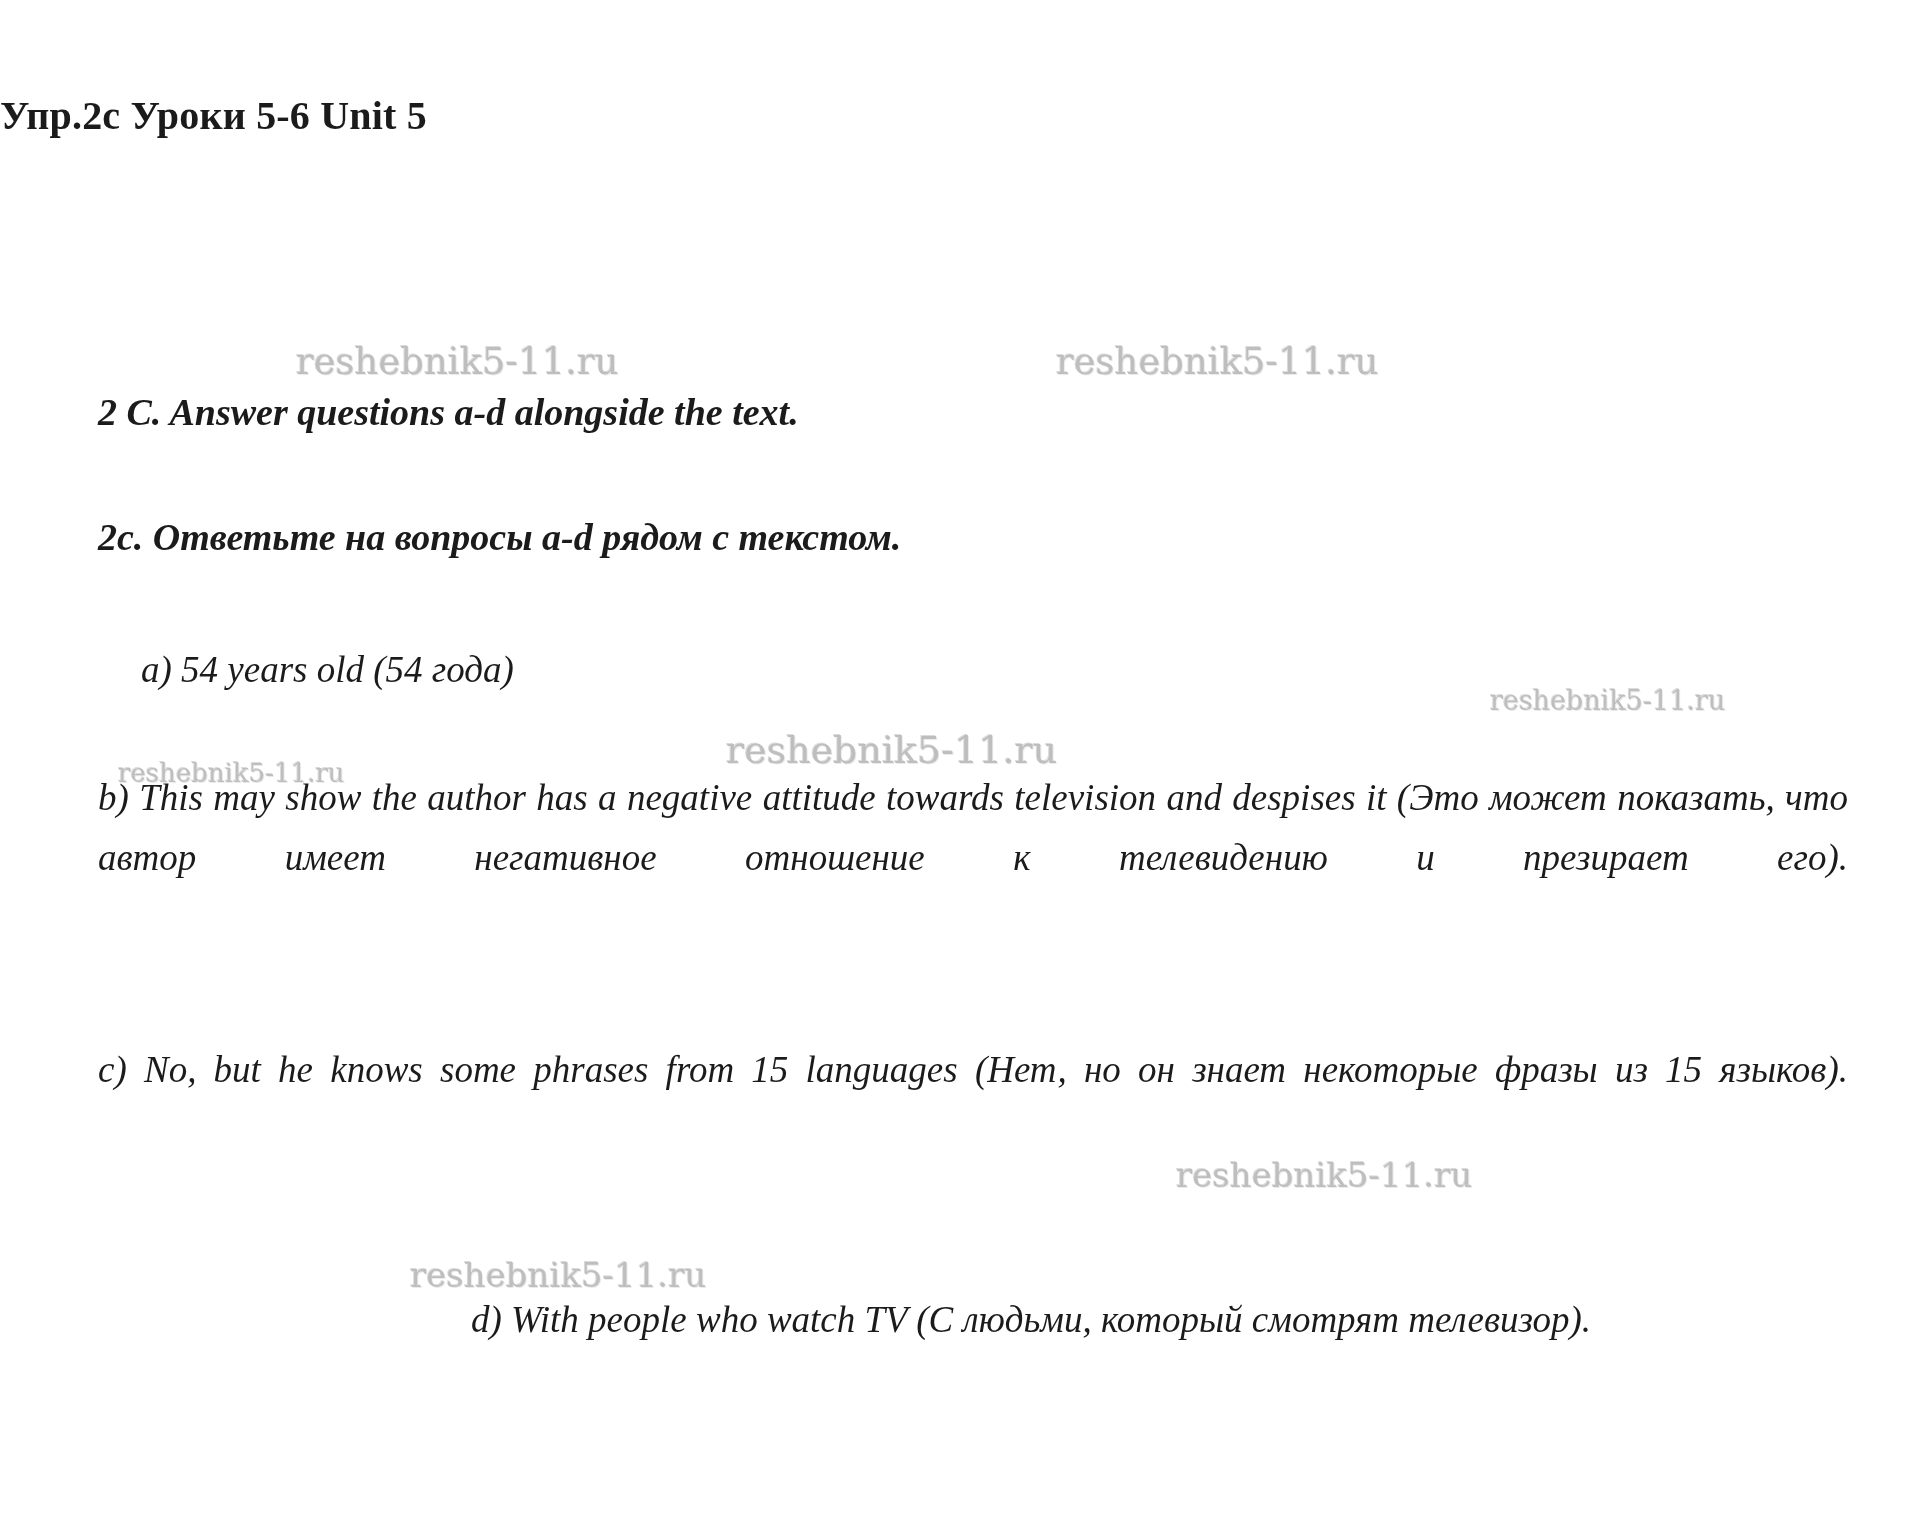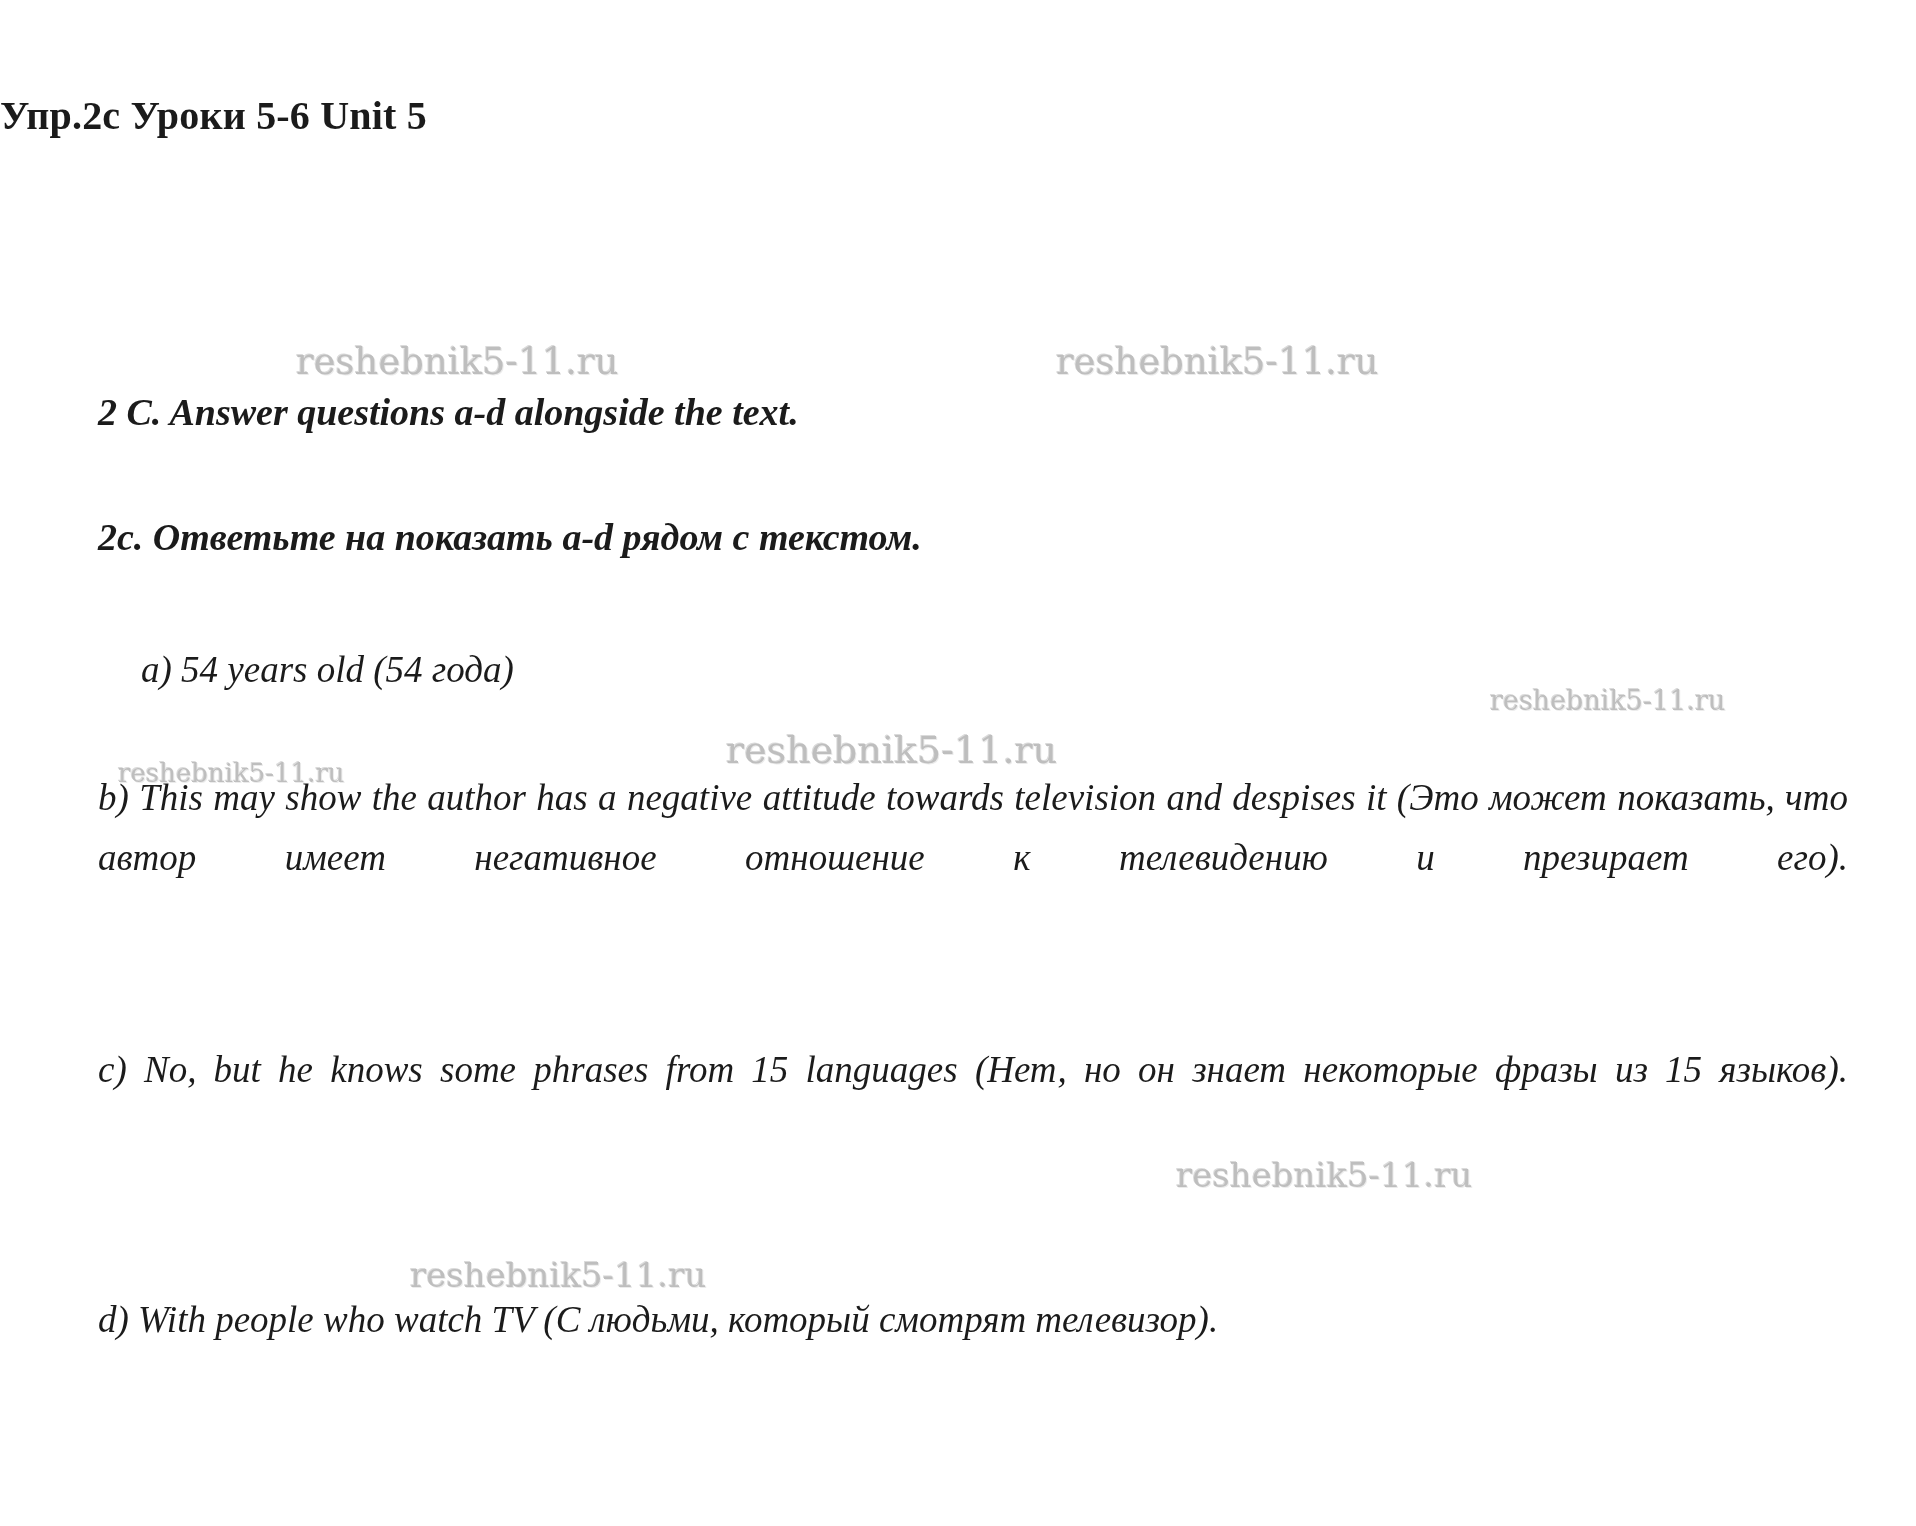--- a/index.html
+++ b/index.html
@@ -53,21 +53,21 @@
   .answer {
     font-size: 37px;
     line-height: 1.62;
     text-align: justify;
     text-justify: inter-word;
   }
 
   .answer-a { top: 640px; margin-left: 43px; }
   .answer-b { top: 768px; width: 1750px; }
   .answer-c { top: 1040px; width: 1750px; }
-  .answer-d { top: 1290px; width: 1770px; text-align: left; }
+  .answer-d { top: 1290px; width: 1770px; text-align: center; margin-left: 48px; }
 
   .answer-b, .answer-c {
     text-align: justify;
     text-justify: inter-word;
   }
   .answer-b::after, .answer-c::after {
     content: "";
     display: inline-block;
     width: 100%;
   }
@@ -97,21 +97,21 @@
 
 <div class="page">
 
   <div class="doc-title">Упр.2c Уроки 5-6 Unit 5</div>
 
   <div class="watermark wm1">reshebnik5-11.ru</div>
   <div class="watermark wm2">reshebnik5-11.ru</div>
 
   <div class="body-block heading-en">2 C. Answer questions a-d alongside the text.</div>
 
-  <div class="body-block heading-ru">2c. Ответьте на показать a-d рядом с текстом.</div>
+  <div class="body-block heading-ru">2c. Ответьте на вопросы a-d рядом с текстом.</div>
 
   <div class="body-block answer answer-a">a) 54 years old (54 года)</div>
 
   <div class="watermark wm3">reshebnik5-11.ru</div>
   <div class="watermark wm4">reshebnik5-11.ru</div>
   <div class="watermark wm5">reshebnik5-11.ru</div>
 
   <div class="body-block answer answer-b">b) This may show the author has a negative attitude towards television and despises it (Это может показать, что автор имеет негативное отношение к телевидению и презирает его).</div>
 
   <div class="body-block answer answer-c">c) No, but he knows some phrases from 15 languages (Нет, но он знает некоторые фразы из 15 языков).</div>

